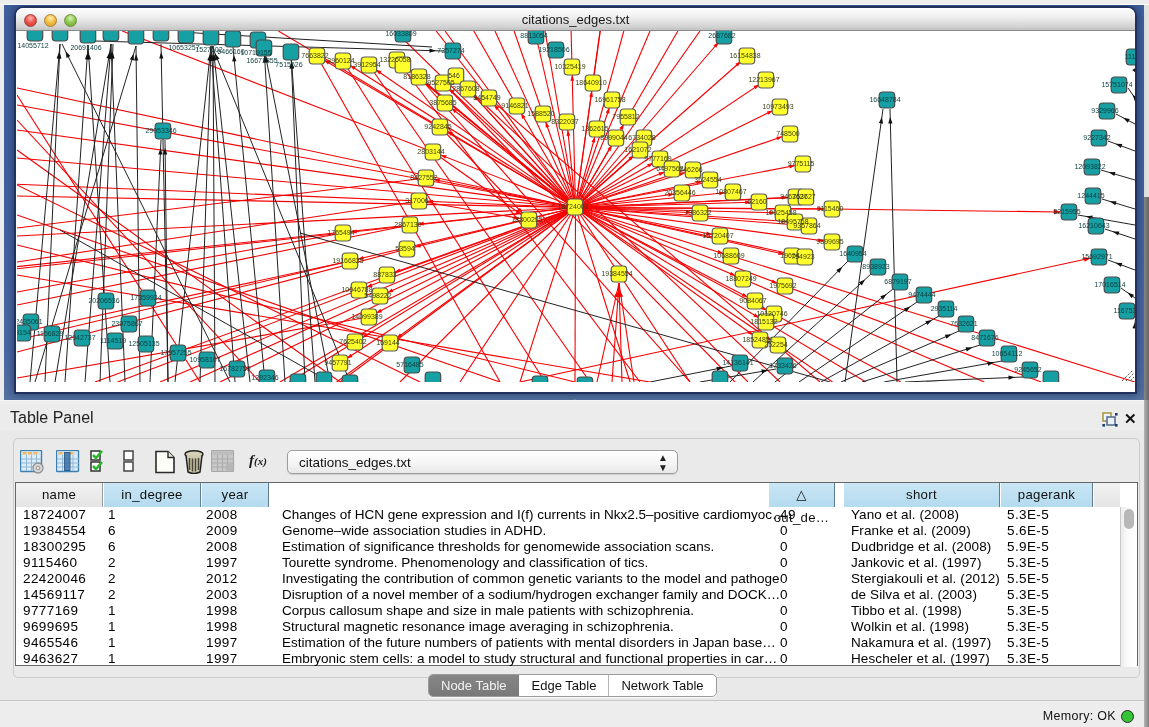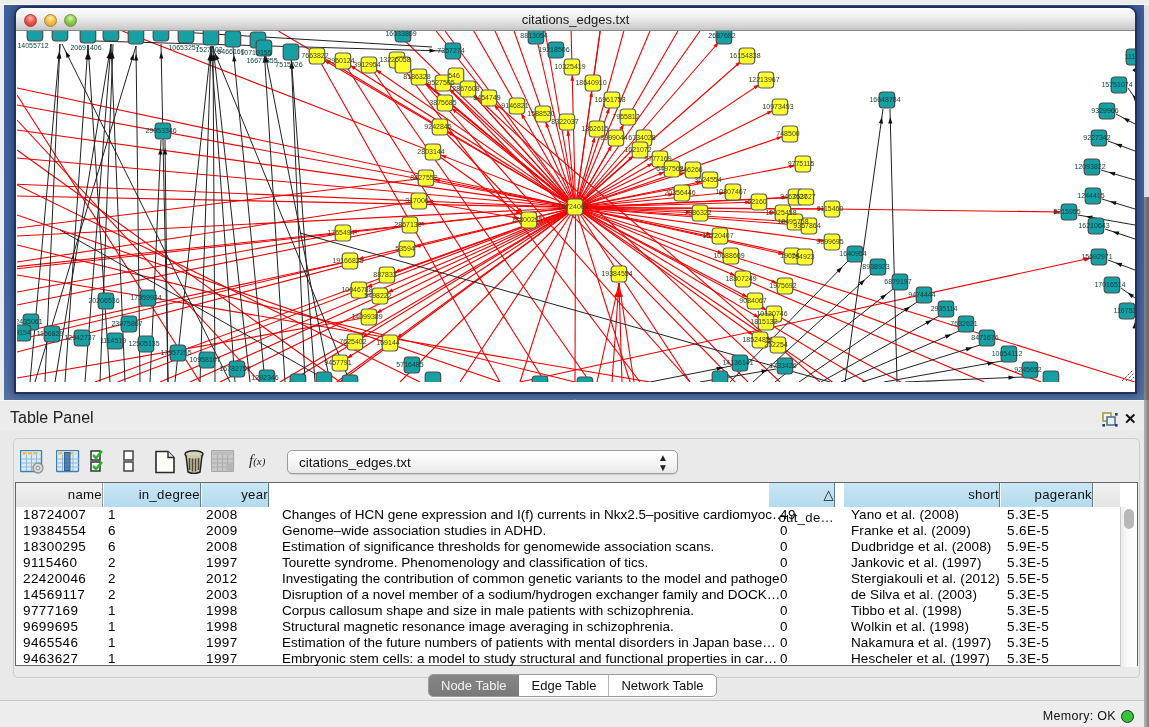--- a/index.html
+++ b/index.html
@@ -27,21 +27,21 @@
 #closeico{position:absolute;left:1124px;top:9px;font-size:15px;font-weight:bold;color:#111}
 #innerpanel{position:absolute;left:13px;top:438px;width:1127px;height:240px;background:#eaeaea;border:1px solid #cccccc;border-radius:5px}
 #toolbar{position:absolute;left:0px;top:445px;width:1149px;height:34px}
 .tbico{position:absolute;top:5px}
 #combo{position:absolute;left:287px;top:5px;width:391px;height:24px;border:1px solid #9d9d9d;border-radius:5px;
  background:linear-gradient(180deg,#ffffff 0%,#f4f4f4 60%,#e8e8e8 100%);box-shadow:0 1px 1px rgba(0,0,0,.12)}
 #combo .txt{position:absolute;left:11px;top:4px;font-size:13.5px;color:#111}
 #combo .stp{position:absolute;right:9px;top:2px;font-size:10px;color:#222;line-height:10px}
 #table{position:absolute;left:15px;top:482px;width:1123px;height:184px;background:#fff;border:1px solid #666;font-size:13.5px;letter-spacing:0.4px;color:#000}
 #thead{position:absolute;left:0;top:0;width:1121px;height:24px}
-#thead .h{position:absolute;top:0;height:24px;background:linear-gradient(180deg,#c9e6f5,#b4daee);border-right:1px solid #5e7d90;text-align:right;line-height:23px;font-size:13.2px;letter-spacing:0.3px;color:#111}
+#thead .h{position:absolute;top:0;height:24px;background:linear-gradient(180deg,#c9e6f5,#b4daee);border-right:1px solid #5e7d90;text-align:center;line-height:23px;font-size:13.2px;letter-spacing:0.3px;color:#111}
 #thead .hg{background:linear-gradient(180deg,#f2f2f2,#e4e4e4);border-right:1px solid #9a9a9a}
 #tbody{position:absolute;left:0;top:24px;width:1121px;height:160px}
 .tr{position:relative;width:1105px;height:16px;white-space:nowrap}
 .tr div{position:absolute;top:0;height:16px;line-height:15.5px;overflow:hidden}
 .c0{left:7px;width:85px} .c1{left:92px;width:100px} .c2{left:190px;width:70px}
 .c3{left:266px;width:497px;letter-spacing:0} .c4{left:764px;width:72px} .c5{left:835px;width:158px;letter-spacing:0.1px} .c6{left:991px;width:100px}
 #vsb{position:absolute;left:1104px;top:24px;width:17px;height:160px;background:linear-gradient(90deg,#ececec,#fafafa 40%,#fff);border-left:1px solid #c9c9c9}
 #vsb .th{position:absolute;left:3px;top:2px;width:10px;height:20px;border-radius:5px;background:#b8b8b8}
 #tabbar{position:absolute;left:0;top:672px;width:1149px;height:28px}
 #seg{position:absolute;left:428px;top:2px;height:23px;border:1px solid #9b9b9b;border-radius:5px;overflow:hidden;background:#fff;box-shadow:0 1px 0 rgba(255,255,255,.7)}
@@ -704,21 +704,21 @@
      <ellipse cx="12" cy="4.2" rx="9" ry="3.4" fill="#d6d2ba" stroke="#222" stroke-width="1.5"></ellipse>
      <path d="M4 5.5 L6 22 Q12 25 18 22 L20 5.5" fill="#cdc9ae" stroke="#222" stroke-width="1.5"></path>
      <path d="M7.5 8v12M10.5 8.5v13M13.5 8.5v13M16.5 8v12" stroke="#4a463a" stroke-width="1.6"></path>
    </svg>
    <svg class="tbico" style="left:211px" width="24" height="23" viewBox="0 0 24 23">
      <rect x="0.5" y="0.5" width="22" height="21" fill="#c9c9c9" stroke="#a8a8a8" stroke-width="1.2" rx="1"></rect>
      <rect x="1.5" y="1.5" width="20" height="3.4" fill="#bdbdbd"></rect>
      <path d="M1 9h21M1 13h21M1 17h21M6.5 5v16M11.5 5v16M16.5 5v16" stroke="#ababab" stroke-width="1" fill="none"></path>
      <circle cx="18.5" cy="17.5" r="4" fill="#b5b5b5"></circle>
    </svg>
-   <div class="tbico" style="left:249px;top:7px;font-size:15px;font-style:italic;font-weight:normal;color:#1c1c1c;font-family:'Liberation Serif',serif">f<span style="font-size:11px">(x)</span></div>
+   <div class="tbico" style="left:249px;top:7px;font-size:15px;font-style:italic;font-weight:bold;color:#1c1c1c;font-family:'Liberation Serif',serif">f<span style="font-size:11px">(x)</span></div>
    <div id="combo">
         <div class="txt">citations_edges.txt</div>
         <div class="stp">▲<br>▼</div>
       </div>
  </div>
  <div id="table">
    <div id="thead">
      <div class="h hg" style="left:0;width:87px">name</div>
      <div class="h" style="left:88px;width:97px">in_degree</div>
      <div class="h" style="left:186px;width:67px">year</div>

